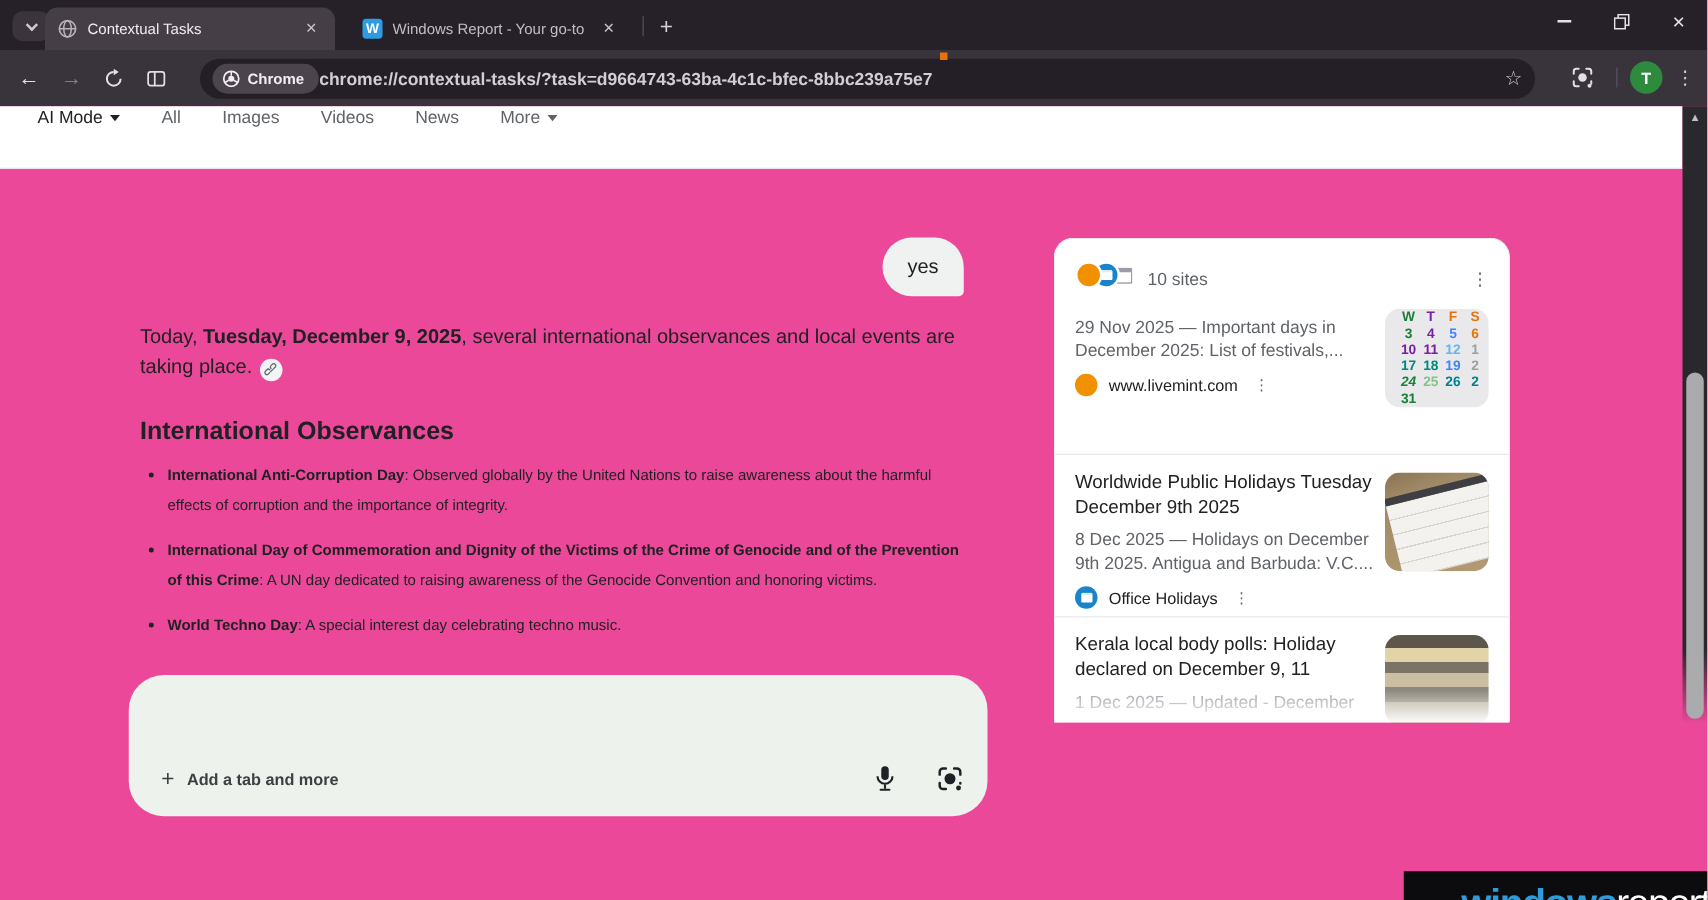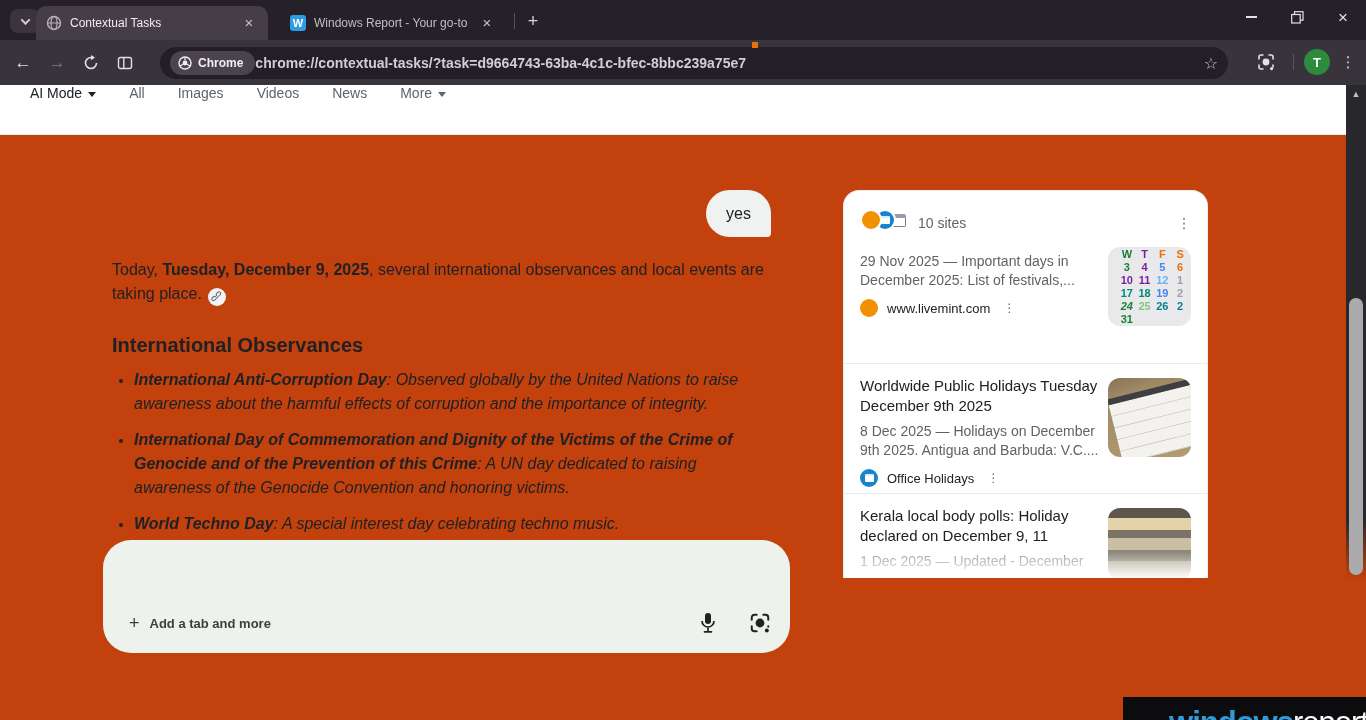--- a/index.html
+++ b/index.html
@@ -1,18 +1,18 @@
 <!DOCTYPE html>
 <html><head>
 <meta charset="utf-8">
 <style>
   * { margin:0; padding:0; box-sizing:border-box; }
   html,body { width:1366px; height:720px; overflow:hidden; background:#fff;
               font-family:"Liberation Sans", sans-serif; }
-  .screen { position:relative; width:1366px; height:720px; background:#c2410c; overflow:hidden; }
+  .screen { position:relative; width:1366px; height:720px; background:#ec4899; overflow:hidden; }
 
   
   .titlebar { position:absolute; left:0; top:0; width:1366px; height:40px; background:#262028; }
   .tab-search { position:absolute; left:10px; top:9px; width:30px; height:24px; border-radius:8px;
                 background:#3b343d; display:flex; align-items:center; justify-content:center; cursor:pointer; }
   .chev { width:7px; height:7px; border-right:2px solid #cfc9d1; border-bottom:2px solid #cfc9d1;
           transform:rotate(45deg) translate(-1px,-1px); }
   .tab { position:absolute; top:6px; height:34px; border-radius:10px 10px 0 0; display:flex;
          align-items:center; padding:0 10px; gap:8px; overflow:hidden; cursor:pointer; }
   .tab.active { left:36px; width:232px; background:#453e46; color:#f0ecf1; }
@@ -60,21 +60,21 @@
   
   .user-bubble { position:absolute; left:706px; top:190px; min-width:60px; height:47px; background:#f0f2f2;
                  border-radius:24px 24px 4px 24px; display:flex; align-items:center; justify-content:center;
                  font-size:16px; color:#202124; padding:0 20px; }
   .intro-para { position:absolute; left:112px; top:258px; width:665px; font-size:16px; line-height:24px; color:#202124; }
   .intro-para b { font-weight:bold; }
   .link-chip { display:inline-flex; width:18px; height:18px; border-radius:50%; background:#f1f3f4;
                align-items:center; justify-content:center; vertical-align:-3px; margin-left:6px; cursor:pointer; }
   .section-h2 { position:absolute; left:112px; top:334px; font-size:20px; font-weight:bold; color:#202124; }
   .bullets { position:absolute; left:116px; top:368px; width:655px; list-style:disc; padding-left:18px; }
-  .bullets li { font-size:16px; line-height:24px; color:#202124; margin-bottom:12px;font-style:italic; }
+  .bullets li { font-size:12px; line-height:24px; color:#202124; margin-bottom:12px; }
   .bullets li::marker { color:#202124; font-size:13px; }
 
   
   .ask-box { position:absolute; left:103px; top:540px; width:687px; height:113px; background:#edf2ed;
              border-radius:28px; padding:18px 22px 14px 14px; }
   .ask-input { width:100%; border:none; outline:none; background:transparent; font-size:17px;
                color:#202124; font-family:"Liberation Sans", sans-serif; }
   .ask-input::placeholder { color:#80868b; }
   .ask-bottom { position:absolute; left:14px; right:18px; bottom:14px; height:32px; display:flex; align-items:center; }
   .add-btn { display:flex; align-items:center; gap:10px; font-size:13px; font-weight:bold; color:#3c4043;

